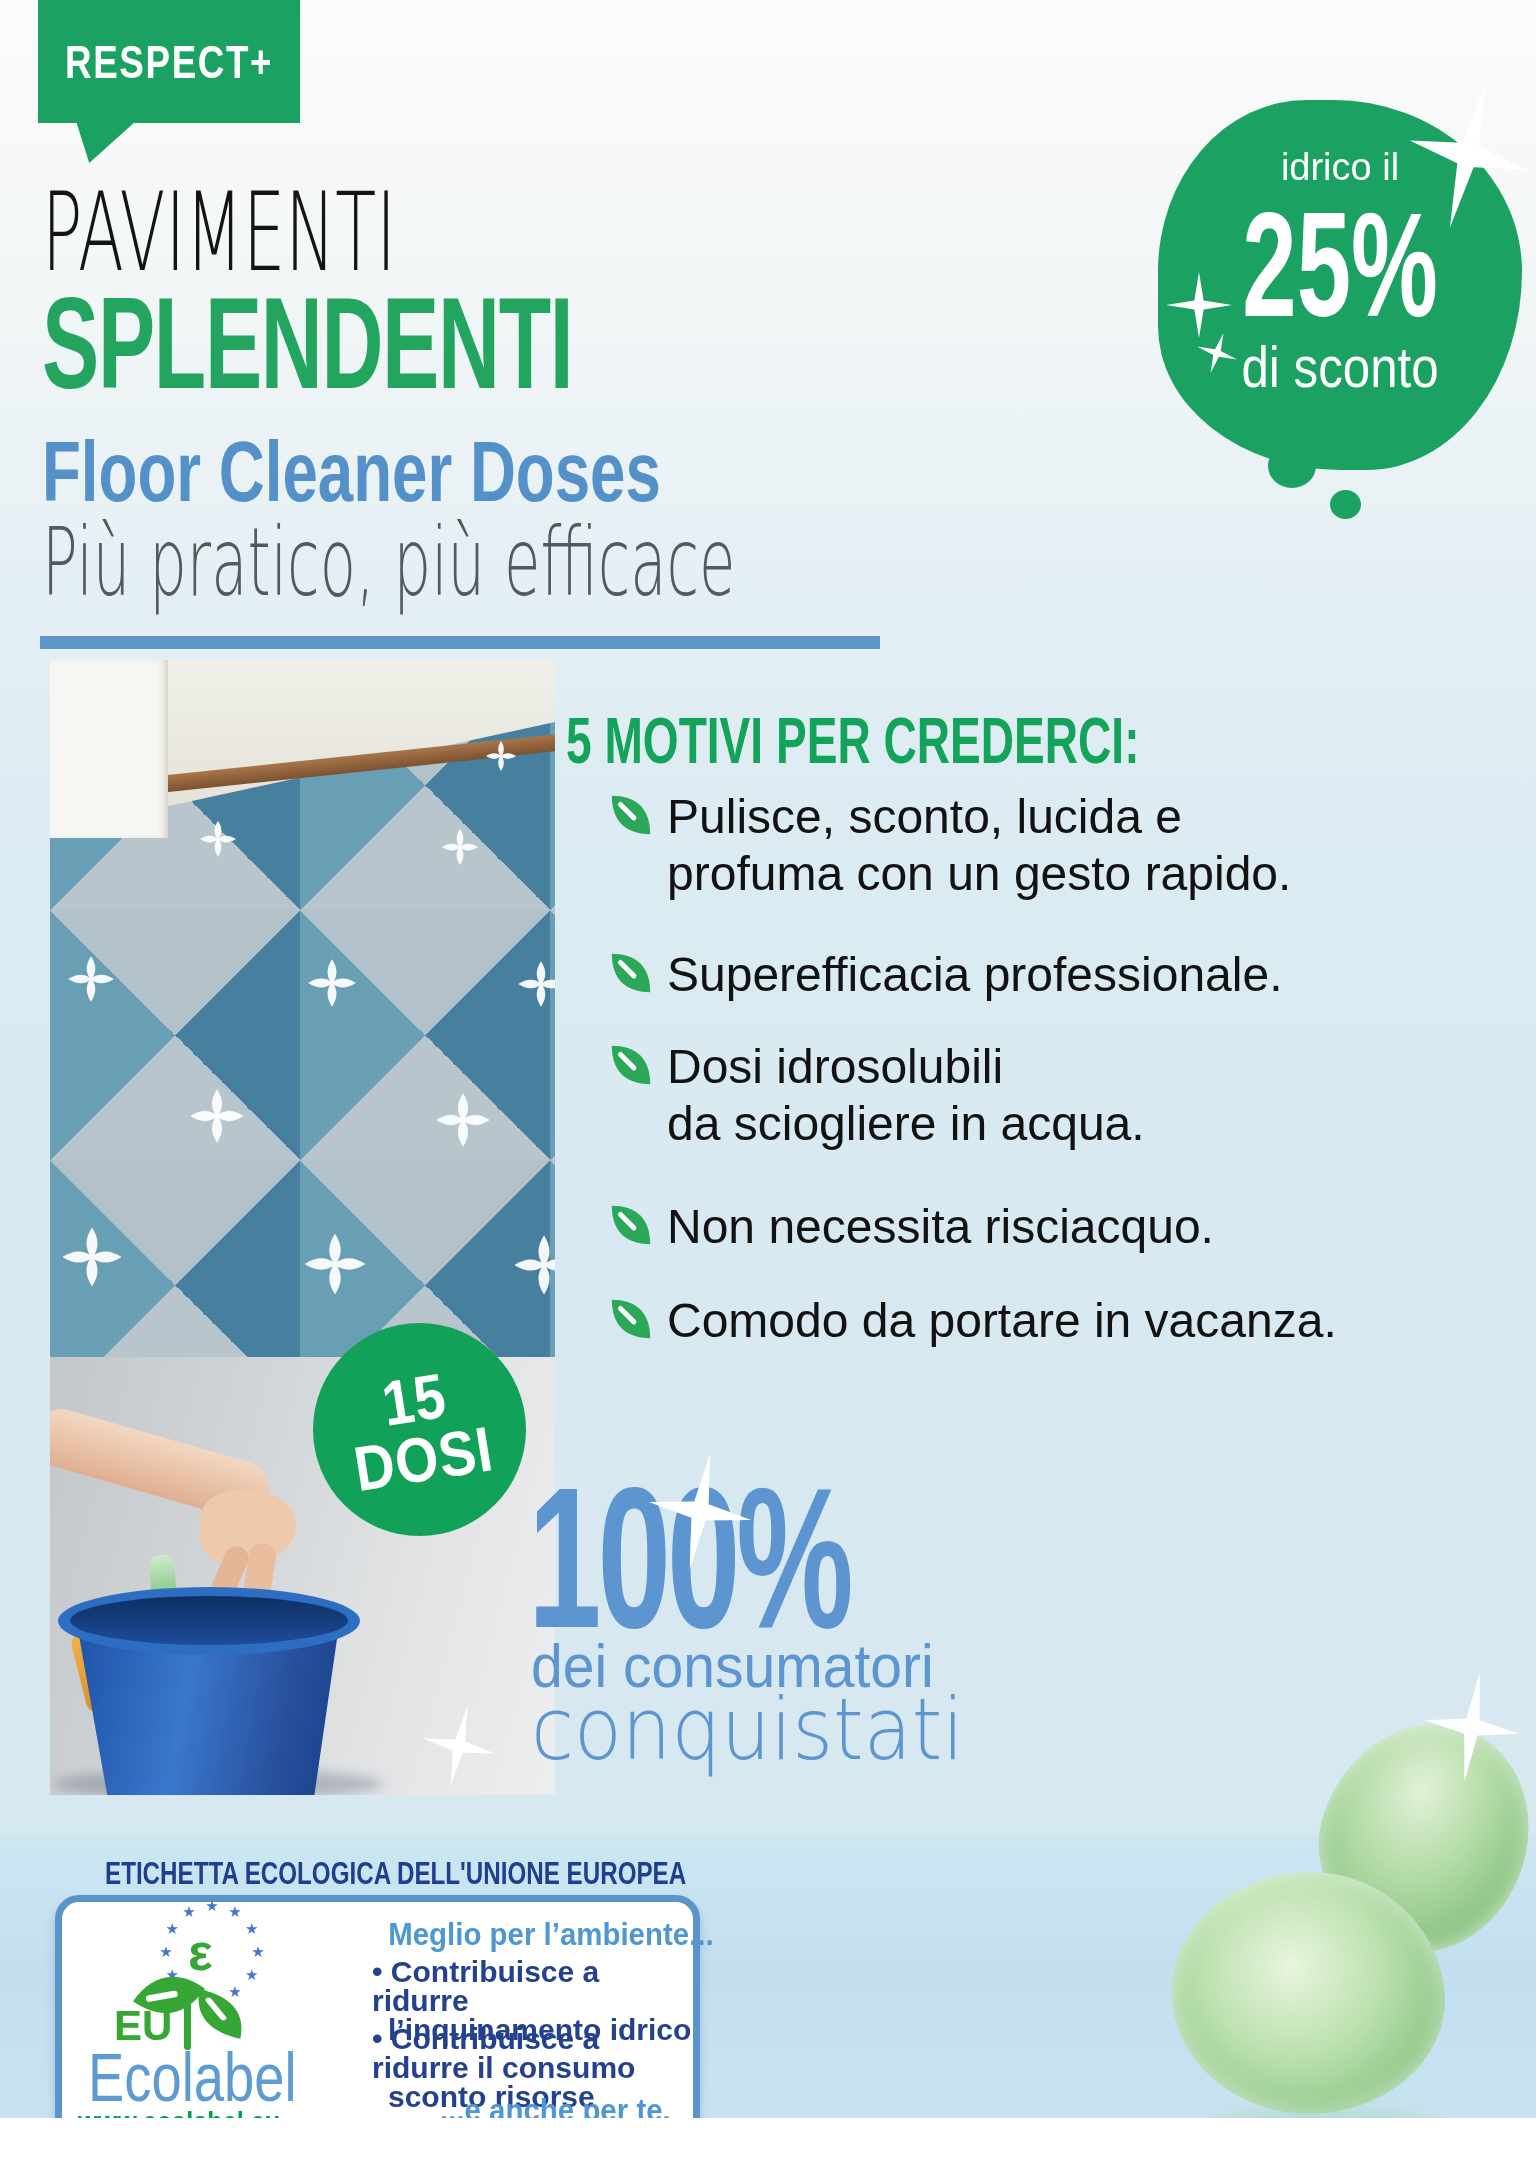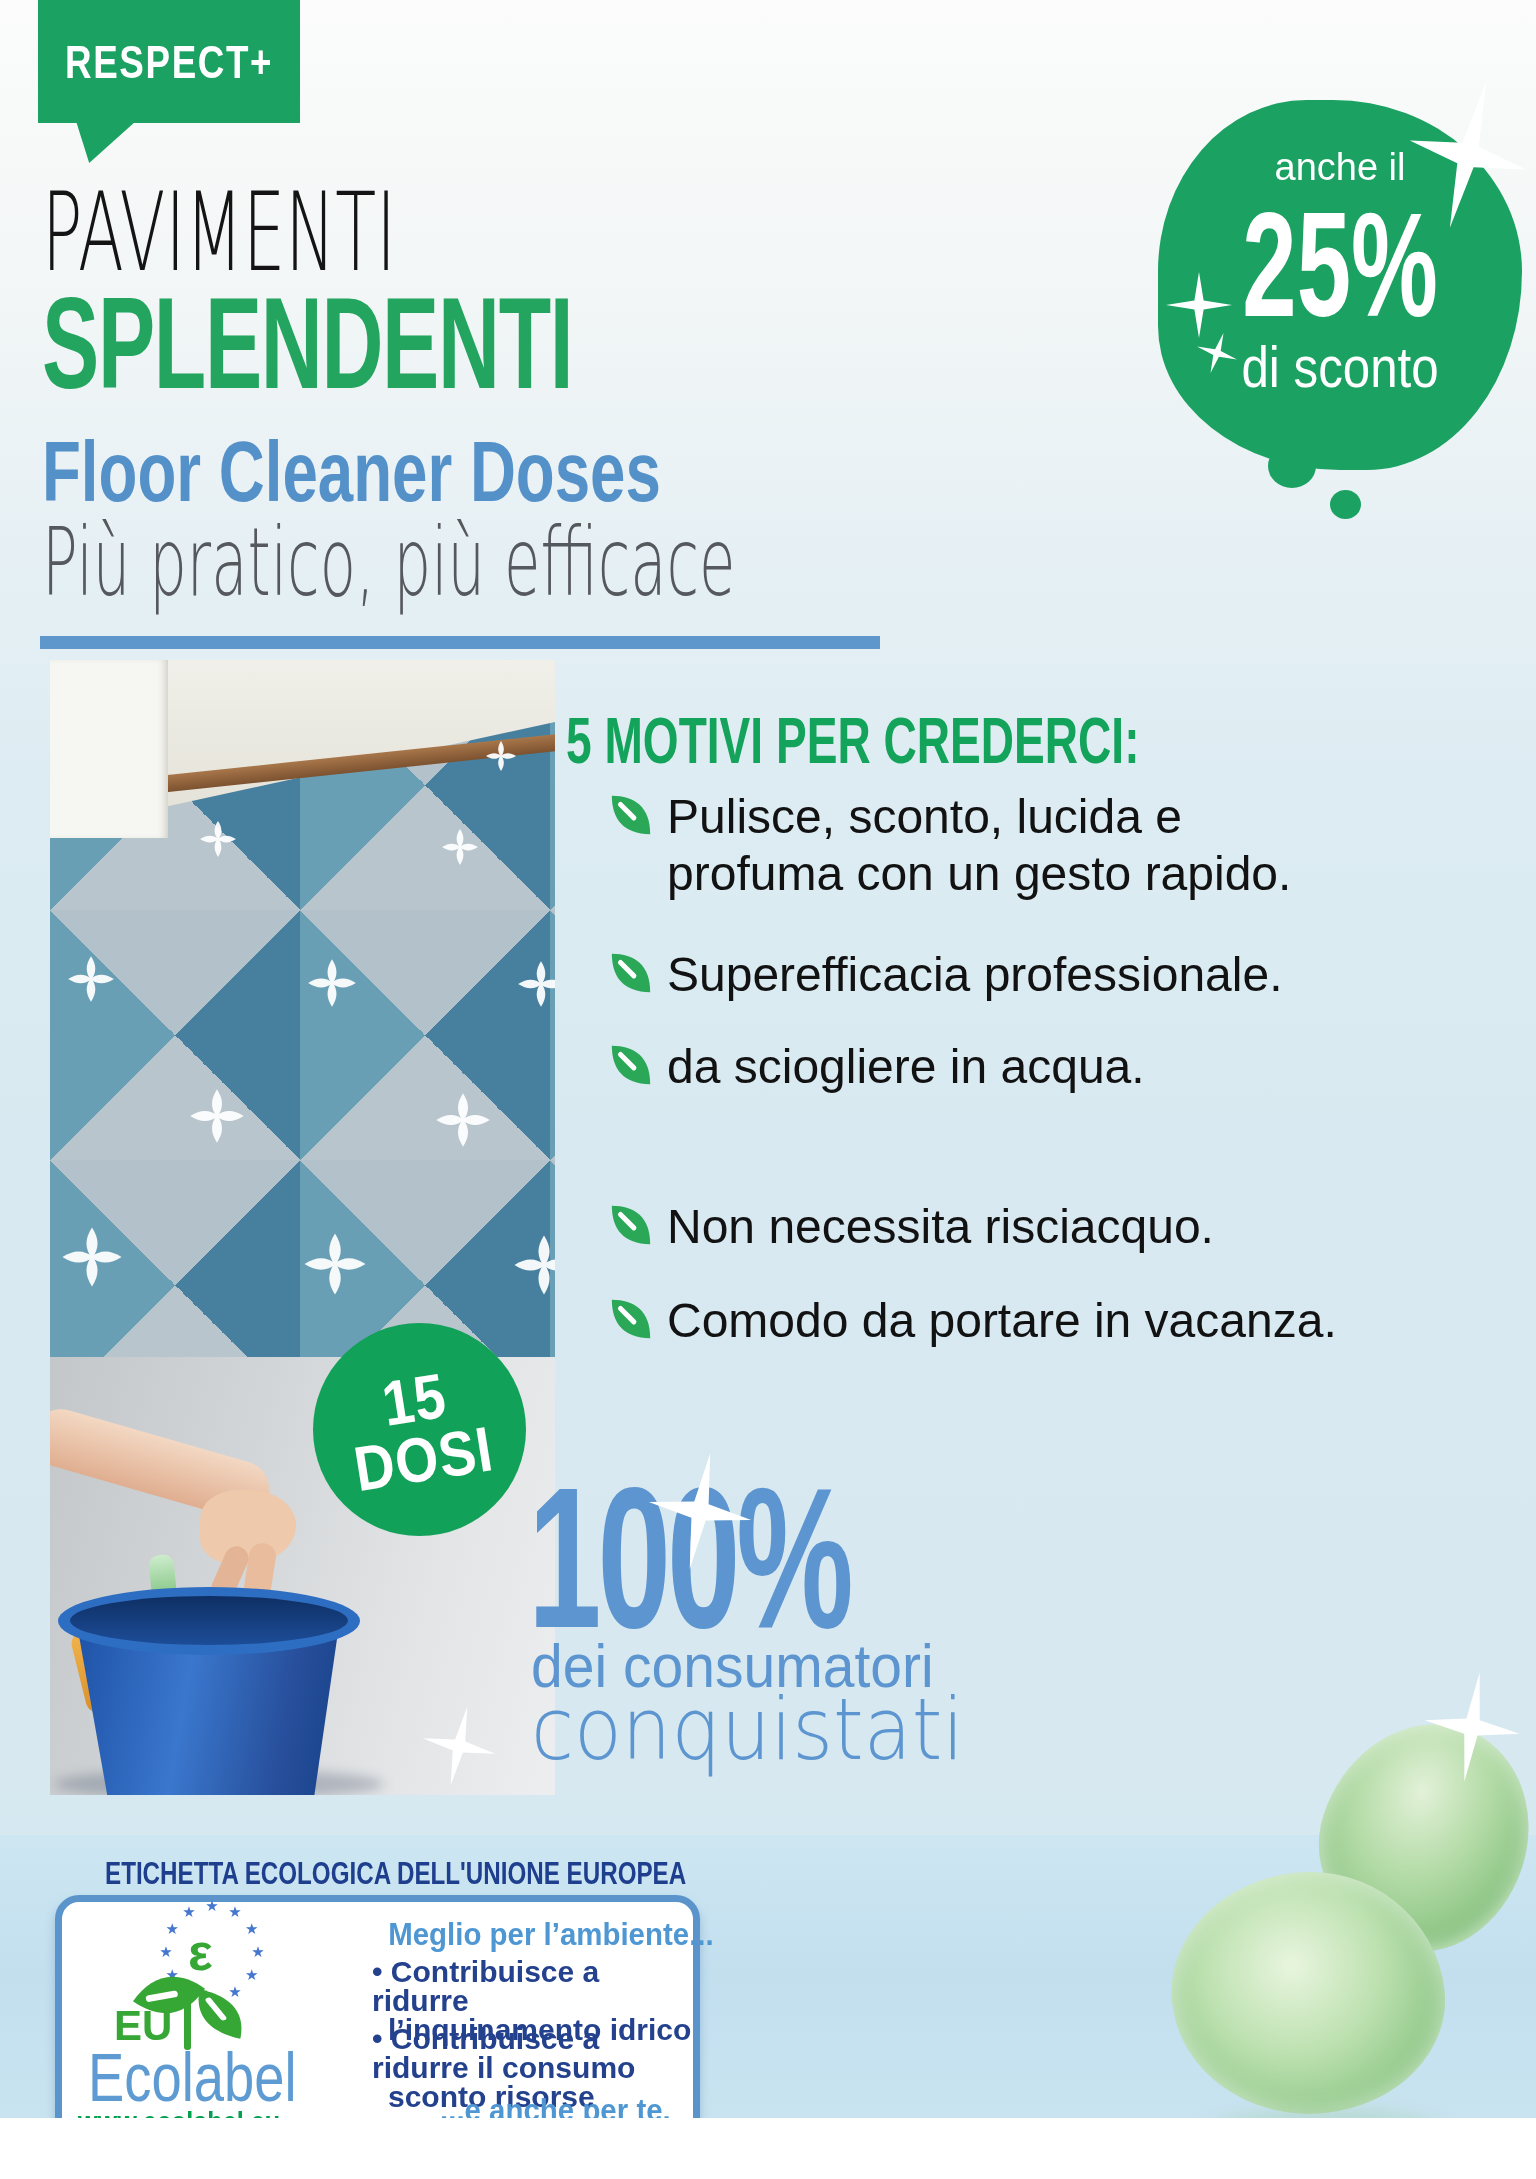--- a/index.html
+++ b/index.html
@@ -168,21 +168,21 @@
   </div>
   <div class="abs respect-tail"></div>
 
   <div class="abs t-pavimenti"><span class="cond">PAVIMENTI</span></div>
   <div class="abs t-splendenti"><span class="cond">SPLENDENTI</span></div>
   <div class="abs t-floor"><span class="cond">Floor Cleaner Doses</span></div>
   <div class="abs t-piu"><span class="cond">Più pratico, più efficace</span></div>
   <div class="abs rule"></div>
 
   <div class="abs bubble">
-    <span class="bubble-small">anche il</span>
+    <span class="bubble-small">idrico il</span>
     <span class="bubble-big">25%</span>
     <span class="bubble-tail-txt">di sconto</span>
   </div>
   <div class="abs dot dot1"></div>
   <div class="abs dot dot2"></div>
   <div class="sparkle" style="left:1408px;top:80px;width:120px;height:150px;transform:rotate(14deg)"></div>
   <div class="sparkle" style="left:1166px;top:272px;width:66px;height:66px"></div>
   <div class="sparkle" style="left:1196px;top:332px;width:42px;height:42px;transform:rotate(18deg)"></div>
 
   <div class="abs photo-floor">
@@ -261,20 +261,21 @@
       </svg>
     <div class="reason-text">
       <div>Superefficacia professionale.</div>
     </div>
   </div>
   <div class="reason r3">
     <svg class="leaf" viewBox="0 0 24 24" fill="#2aa757">
         <use href="#leafshape"></use>
       </svg>
     <div class="reason-text">
+      <div>Dosi idrosolubili</div>
       <div>da sciogliere in acqua.</div>
     </div>
   </div>
   <div class="reason r4">
     <svg class="leaf" viewBox="0 0 24 24" fill="#2aa757">
         <use href="#leafshape"></use>
       </svg>
     <div class="reason-text">
       <div>Non necessita risciacquo.</div>
     </div>

